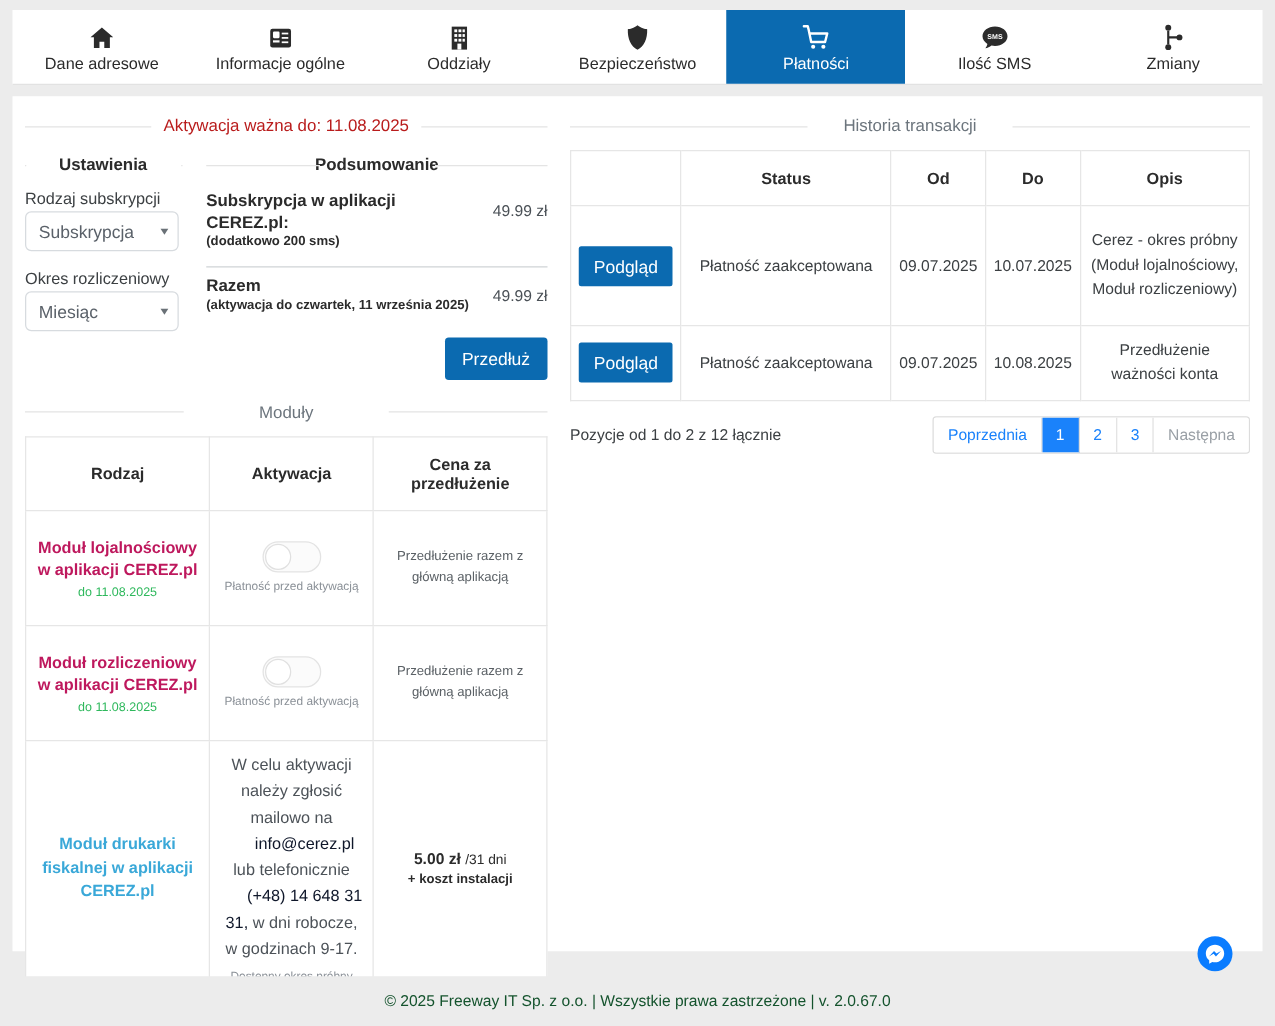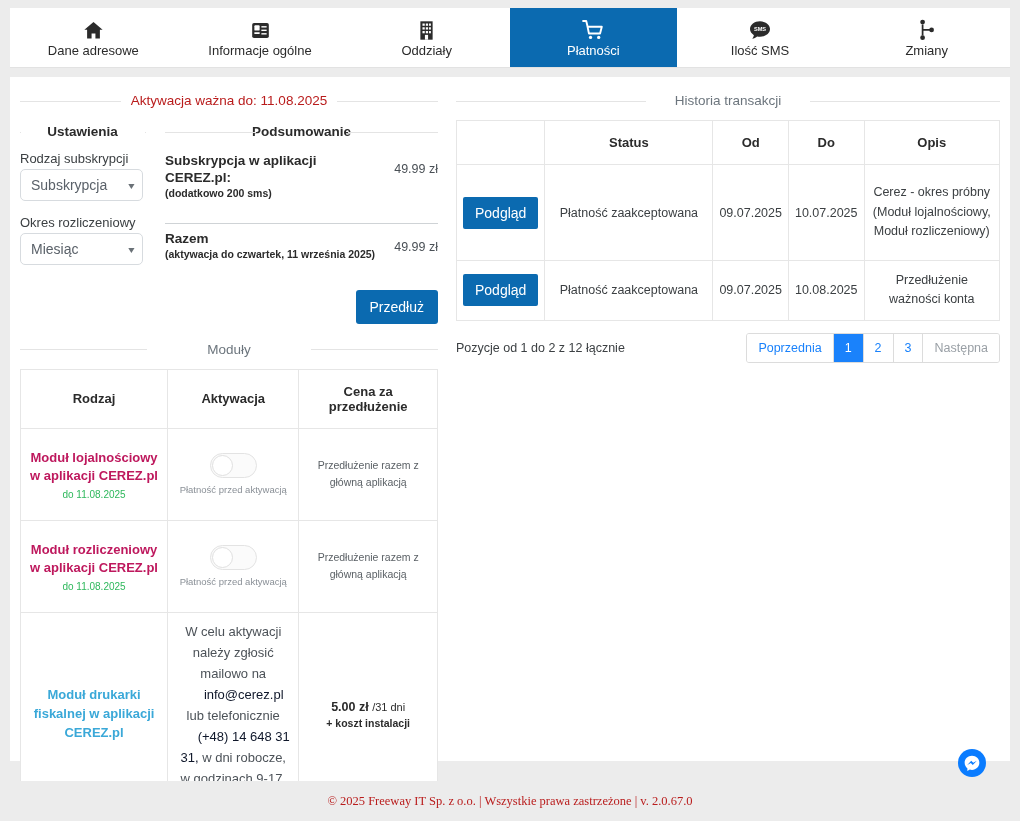--- a/index.html
+++ b/index.html
@@ -83,21 +83,21 @@
     background:#ffffff;
     display:flex; align-items:center; justify-content:space-between;
     padding:0 8px 0 10px;
     font-size:14px; color:#5a6169;
     cursor:pointer;
     overflow:hidden; white-space:nowrap;
   }
   .select .chev { font-size:10px; color:#6a7177; transform:scaleX(1.25); }
   .spacer-12 { height:12px; }
 
-  .sum-row { display:flex; align-items:flex-start; padding:2px 0 22px 0; }
+  .sum-row { display:flex; align-items:flex-start; padding:2px 0 12px 0; }
   .sum-row .txt { flex:1; }
   .sum-row .t1 { font-size:13.5px; font-weight:bold; color:#2b2b2b; line-height:1.25; }
   .sum-row .t2 { font-size:10.5px; font-weight:bold; color:#2b2b2b; line-height:1.3; }
   .sum-row .amt { font-size:12.5px; color:#4a5056; white-space:nowrap; padding-left:10px; padding-top:9px;}
   .sum-sep { border-top:1px solid #cfd3d6; margin:1px 0 5px 0; }
   .btn-primary {
     background:#0b6ab0; color:#fff; border:none;
     font-size:14px; padding:9px 14px; border-radius:3px; cursor:pointer;
     font-family:"Liberation Sans", sans-serif;
   }
@@ -179,21 +179,21 @@
     position:absolute; right:24px; bottom:-16px;
     width:28px; height:28px; border-radius:50%;
     background:#0a7cff; display:flex; align-items:center; justify-content:center;
     cursor:pointer;
   }
 
   
   .footer {
     position:absolute; left:0; right:0; bottom:0;
     height:40px; display:flex; align-items:center; justify-content:center;
-    font-size:12.5px; color:#b91c1c; background:#ececec;font-family:Liberation Serif, serif;
+    font-size:12.5px; color:#14532d; background:#ececec;
   }
 </style>
 </head>
 <body>
 
 <div id="root">
 
   <div class="topbar-wrap">
     <div class="tabbar">
 
@@ -232,20 +232,29 @@
               <rect x="11.9" y="8.3" width="2.1" height="2.6" fill="#fff"></rect>
               <rect x="4.4" y="12.6" width="2.6" height="2.6" fill="#fff"></rect>
               <rect x="8.2" y="12.6" width="2.6" height="2.6" fill="#fff"></rect>
               <rect x="11.9" y="12.6" width="2.1" height="2.6" fill="#fff"></rect>
               <rect x="7.2" y="17" width="3.6" height="5.5" fill="#fff"></rect>
             </svg>
         </span>
         <span class="tlabel">Oddziały</span>
       </div>
 
+      <div class="tab">
+        <span class="ticon">
+          <svg width="18" height="22" viewBox="0 0 20 24">
+              <path d="M10 1.2c3.1 2.6 6.9 3.4 8.6 3.5.3 8.4-2.6 15.2-8.6 18.1C4 19.9 1.1 13.1 1.4 4.7 3.1 4.6 6.9 3.8 10 1.2z" fill="currentColor"></path>
+              <path d="M10 2.6c2.7 2.2 5.9 3 7.4 3.1.2 7.4-2.2 13.4-7.4 16z" fill="#fff" opacity="0"></path>
+            </svg>
+        </span>
+        <span class="tlabel">Bezpieczeństwo</span>
+      </div>
 
       <div class="tab active">
         <span class="ticon">
           <svg width="24" height="22" viewBox="0 0 24 24">
               <path d="M1.2 2.2h3.4l.9 3.6M6 8.5h15.6l-1.9 7.4H7.6L5.5 5.8" stroke="currentColor" stroke-width="2.1" fill="none" stroke-linecap="round" stroke-linejoin="round"></path>
               <circle cx="9.3" cy="20.1" r="1.8" fill="currentColor"></circle>
               <circle cx="18.2" cy="20.1" r="1.8" fill="currentColor"></circle>
             </svg>
         </span>
         <span class="tlabel">Płatności</span>

